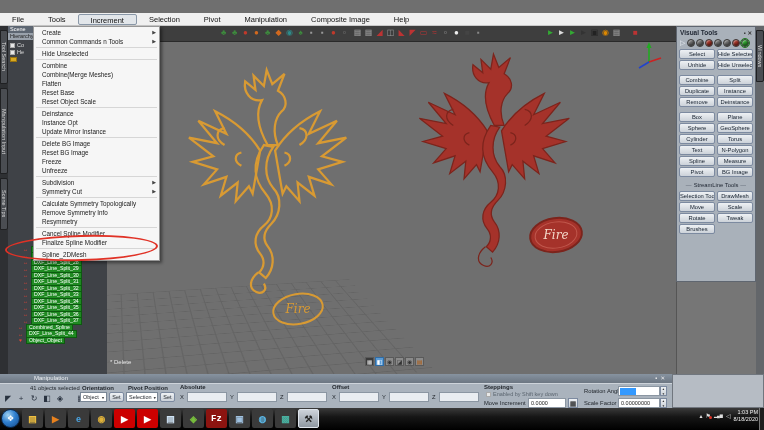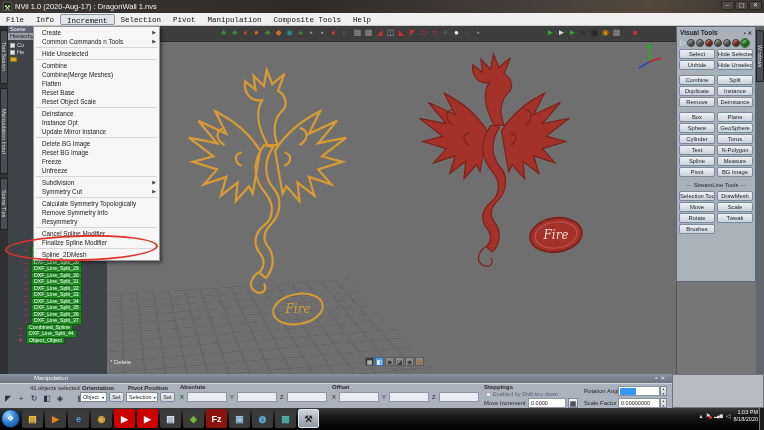--- a/index.html
+++ b/index.html
@@ -8,21 +8,21 @@
   .abs{position:absolute;}
   
   .titlebar{position:absolute;left:0;top:0;width:764px;height:13px;
     background:linear-gradient(90deg,#3a3734 0%,#2e2b29 40%,#46403a 70%,#55483c 85%,#3a352f 100%);
     color:#f2f2f2;font-size:7.5px;display:flex;align-items:center;padding:0 3px;z-index:45;}
   .appicon{width:9px;height:9px;background:#1d1d1d;color:#cfa;font-size:7px;line-height:9px;text-align:center;margin-right:3px;border:1px solid #555;}
   .winbtns{position:absolute;right:2px;top:1px;display:flex;gap:1px;}
   .winbtn{width:13px;height:9px;background:rgba(90,85,80,.55);border:1px solid rgba(20,20,20,.6);color:#ddd;font-size:6px;line-height:7px;text-align:center;border-radius:2px;}
   
   .menubar{position:absolute;left:0;top:13px;width:764px;height:13px;background:#f0f0f0;border-bottom:1px solid #c8c8c8;display:flex;align-items:center;font-size:7.5px;color:#111;z-index:44;}
-  .menuitem{padding:1px 6px;height:11px;line-height:10px;font-family:Liberation Mono, monospace;}
+  .menuitem{padding:1px 12px;height:11px;line-height:10px;}
   .menuitem.open{background:#e2e6ea;border:1px solid #8a98a8;border-radius:2px;}
   
   .toolbar{position:absolute;left:0;top:26px;width:764px;height:16px;background:#3e3e3e;border-bottom:1px solid #2a2a2a;z-index:6;}
   .ticon{position:relative;display:inline-block;width:11px;height:12px;margin:1px 0 0 1px;font-size:9px;line-height:12px;text-align:center;color:#ddd;}
   .tgroup{position:absolute;top:1px;height:14px;display:flex;}
   .tg-i{width:11px;height:12px;font-size:8px;line-height:12px;text-align:center;}
   
   .leftpanel{position:absolute;left:0;top:26px;width:107px;height:348px;background:#3f4247;z-index:10;overflow:hidden;}
   .vtabstrip{position:absolute;left:0;top:0;width:8px;height:348px;background:#2e3033;}
   .vtab{position:absolute;left:0;width:8px;background:#4a4d52;border:1px solid #1f2022;color:#d8d8d8;
@@ -109,38 +109,29 @@
   .trayico{font-size:6px;position:relative;}
   .flagdot{position:absolute;right:-1px;bottom:0;width:3px;height:3px;border-radius:50%;background:#e03226;}
   .clock{text-align:right;font-size:5.5px;line-height:6.5px;color:#f0f0f0;}
   .showdesk{position:absolute;right:0;top:0;width:5px;height:22px;border-left:1px solid #777;background:#1d1d1d;}
 </style>
 </head>
 <body>
 
 <div id="root">
 
-  <div class="titlebar">
-    <span class="appicon">⚒</span>
-    <span>NVil 1.0 (2020-Aug-17) : DragonWall 1.nvs</span>
-    <span class="winbtns">
-      <span class="winbtn">–</span>
-      <span class="winbtn">▢</span>
-      <span class="winbtn">✕</span>
-    </span>
-  </div>
 
   <div class="menubar" id="menubar">
       <span class="menuitem">File</span>
-      <span class="menuitem">Info</span>
+      <span class="menuitem">Tools</span>
       <span class="menuitem open">Increment</span>
       <span class="menuitem">Selection</span>
       <span class="menuitem">Pivot</span>
       <span class="menuitem">Manipulation</span>
-      <span class="menuitem">Composite Tools</span>
+      <span class="menuitem">Composite Image</span>
       <span class="menuitem">Help</span>
     </div>
 
   <div class="toolbar" id="toolbar">
     <span class="ticon">↶</span><span class="ticon" style="width:6px;font-size:5px;">▾</span>
   <div class="tgroup" style="left: 218px;">
         <span class="tg-i" style="color: rgb(61, 138, 61);">♣</span>
         <span class="tg-i" style="color: rgb(61, 138, 61);">♣</span>
         <span class="tg-i" style="color: rgb(192, 57, 43);">●</span>
         <span class="tg-i" style="color: rgb(210, 105, 30);">●</span>
@@ -518,21 +509,21 @@
     <div class="tbicons" id="tbicons">
         <span class="startorb" style="color: rgb(255, 255, 255);">❖</span>
         <span class="tbicon" style="background: rgb(58, 58, 58); color: rgb(240, 192, 64);">▤</span>
         <span class="tbicon" style="background: rgb(58, 58, 58); color: rgb(232, 130, 30);">▶</span>
         <span class="tbicon" style="background: rgb(58, 58, 58); color: rgb(74, 163, 224);">e</span>
         <span class="tbicon" style="background: rgb(58, 58, 58); color: rgb(224, 178, 58);">◉</span>
         <span class="tbicon" style="background: rgb(204, 0, 0); color: rgb(255, 255, 255);">▶</span>
         <span class="tbicon" style="background: rgb(204, 0, 0); color: rgb(255, 255, 255);">▶</span>
         <span class="tbicon" style="background: rgb(58, 58, 58); color: rgb(207, 227, 245);">▤</span>
         <span class="tbicon" style="background: rgb(58, 58, 58); color: rgb(121, 192, 61);">◈</span>
-        <span class="tbicon" style="background: rgb(140, 20, 16); color: rgb(255, 255, 255);">Fz</span>
+        <span class="tbicon" style="background: rgb(140, 20, 16); color: rgb(255, 255, 255); font-family: Liberation Mono, monospace;">Fz</span>
         <span class="tbicon" style="background: rgb(58, 58, 58); color: rgb(159, 193, 224);">▣</span>
         <span class="tbicon" style="background: rgb(58, 58, 58); color: rgb(91, 184, 232);">◍</span>
         <span class="tbicon" style="background: rgb(58, 58, 58); color: rgb(73, 176, 160);">▩</span>
         <span class="tbicon active" style="color: rgb(34, 34, 34);">⚒</span>
       </div>
     <div class="tray">
       <span class="trayico">▴</span>
       <span class="trayico"><span>⚑</span><span class="flagdot"></span></span>
       <span class="trayico" style="font-size:4px;">▂▄▆</span>
       <span class="trayico">◁</span>

